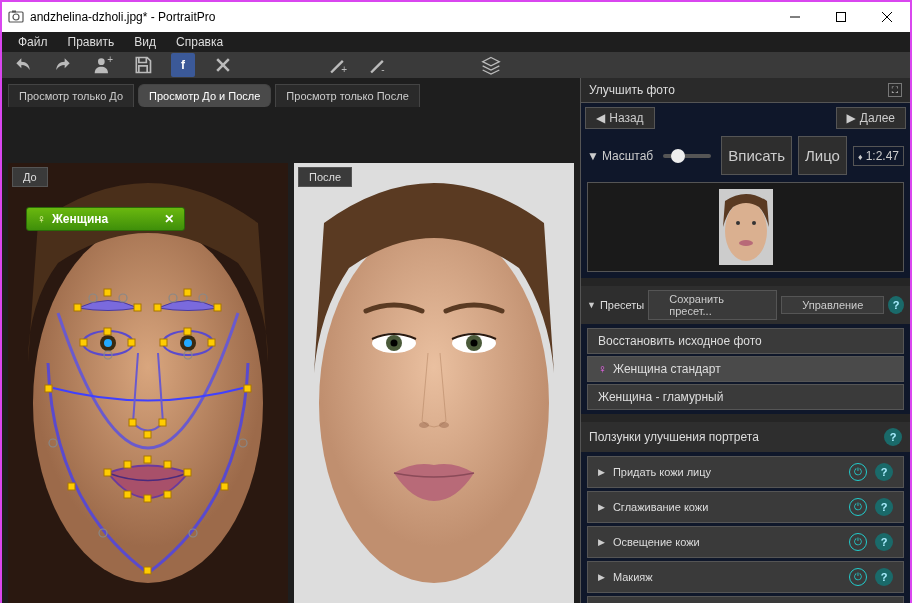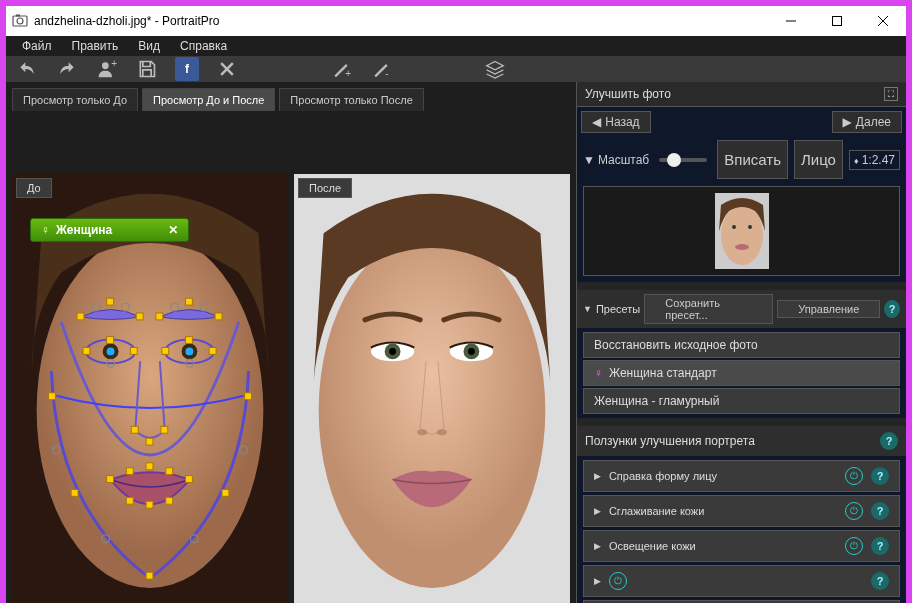--- a/index.html
+++ b/index.html
@@ -1,17 +1,17 @@
 <!DOCTYPE html>
 <html><head>
 <meta charset="utf-8">
 <style>
 * { margin: 0; padding: 0; box-sizing: border-box; font-family: "Segoe UI", Tahoma, sans-serif; font-size: 12px; user-select: none; }
 body { background: #f0f0f0; overflow: hidden; }
-.window { width: 912px; height: 603px; background: #2a2a2a; display: flex; flex-direction: column; border: 6px solid #d946ef; }
+.window { width: 912px; height: 603px; background: #2a2a2a; display: flex; flex-direction: column; border: 2px solid #d946ef; }
 
 
 .titlebar { height: 30px; background: #fff; display: flex; align-items: center; padding-left: 6px; }
 .titlebar .app-icon { width: 16px; height: 16px; margin-right: 6px; color: #555; }
 .titlebar .title { font-size: 12px; color: #000; flex: 1; }
 .win-btn { width: 46px; height: 30px; display: flex; align-items: center; justify-content: center; color: #000; cursor: pointer; }
 
 
 .menubar { height: 22px; background: #1e1e1e; display: flex; align-items: center; padding-left: 6px; }
 .menubar .menu-item { color: #ddd; padding: 3px 10px; cursor: pointer; font-size: 12px; }
@@ -23,21 +23,21 @@
 .toolbar svg { width: 20px; height: 20px; }
 .fb-btn { background: #3b5998; width: 24px; height: 24px; display:flex; align-items:center; justify-content:center; color:#fff; font-weight:bold; border-radius:2px; }
 
 
 .body { flex: 1; display: flex; }
 
 
 .viewer { flex: 1; background: #1e1e1e; display: flex; flex-direction: column; }
 .tab-row { display: flex; background: #1e1e1e; padding: 6px 6px 0 6px; gap: 4px; }
 .tab { padding: 5px 10px; background: #2a2a2a; color: #ccc; font-size: 11px; cursor: pointer; border: 1px solid #444; border-bottom: none; }
-.tab.active { background: #4a4a4a; color: #fff; }
+.tab.active { background: #4a4a4a; color: #fff; border-radius: 6px; }
 .images-row { flex: 1; display: flex; gap: 6px; padding: 6px; align-items: flex-end; }
 .img-pane { flex: 1; background: #000; position: relative; overflow: hidden; }
 .pane-label { position: absolute; top: 4px; left: 4px; background: #3a3a3a; color: #ddd; padding: 3px 10px; font-size: 11px; z-index: 5; border:1px solid #555;}
 .face { width: 100%; height: 100%; }
 .gender-tag { position: absolute; top: 44px; left: 18px; background: linear-gradient(#6ab80f,#3f8f0a); color: #fff; font-size: 15px; font-weight: bold; padding: 4px 10px; border-radius: 3px; display:flex; align-items:center; gap:6px; border:1px solid #2a6a08; z-index:6;}
 .gender-tag .gx { margin-left: 50px; color:#fff; font-weight:bold; cursor:pointer;}
 
 
 .panel { width: 330px; background: #0f172a; display: flex; flex-direction: column; border-left: 1px solid #555; overflow:hidden;}
 .panel-header { background: #2a2a2a; color: #ddd; padding: 5px 8px; font-size: 12px; border-bottom:1px solid #555; display:flex; align-items:center;}
@@ -362,38 +362,39 @@
       <div class="section-divider"></div>
 
       <div class="slider-section-title">
         <span>Ползунки улучшения портрета</span>
         <div class="help-btn">?</div>
       </div>
 
       <div class="slider-list">
         <div class="slider-row">
             <span class="tri">▶</span>
-            <span class="slabel">Справка форму лицу</span>
+            <span class="slabel">Придать кожи лицу</span>
             <div class="pwr-btn">⏻</div>
             <div class="help-btn">?</div>
           </div>
         <div class="slider-row">
             <span class="tri">▶</span>
             <span class="slabel">Сглаживание кожи</span>
             <div class="pwr-btn">⏻</div>
             <div class="help-btn">?</div>
           </div>
         <div class="slider-row">
             <span class="tri">▶</span>
             <span class="slabel">Освещение кожи</span>
             <div class="pwr-btn">⏻</div>
             <div class="help-btn">?</div>
           </div>
         <div class="slider-row">
             <span class="tri">▶</span>
+            <span class="slabel">Макияж</span>
             <div class="pwr-btn">⏻</div>
             <div class="help-btn">?</div>
           </div>
         <div class="slider-row">
             <span class="tri">▶</span>
             <span class="slabel">Глаза</span>
             <div class="pwr-btn">⏻</div>
             <div class="help-btn">?</div>
           </div>
       </div>

